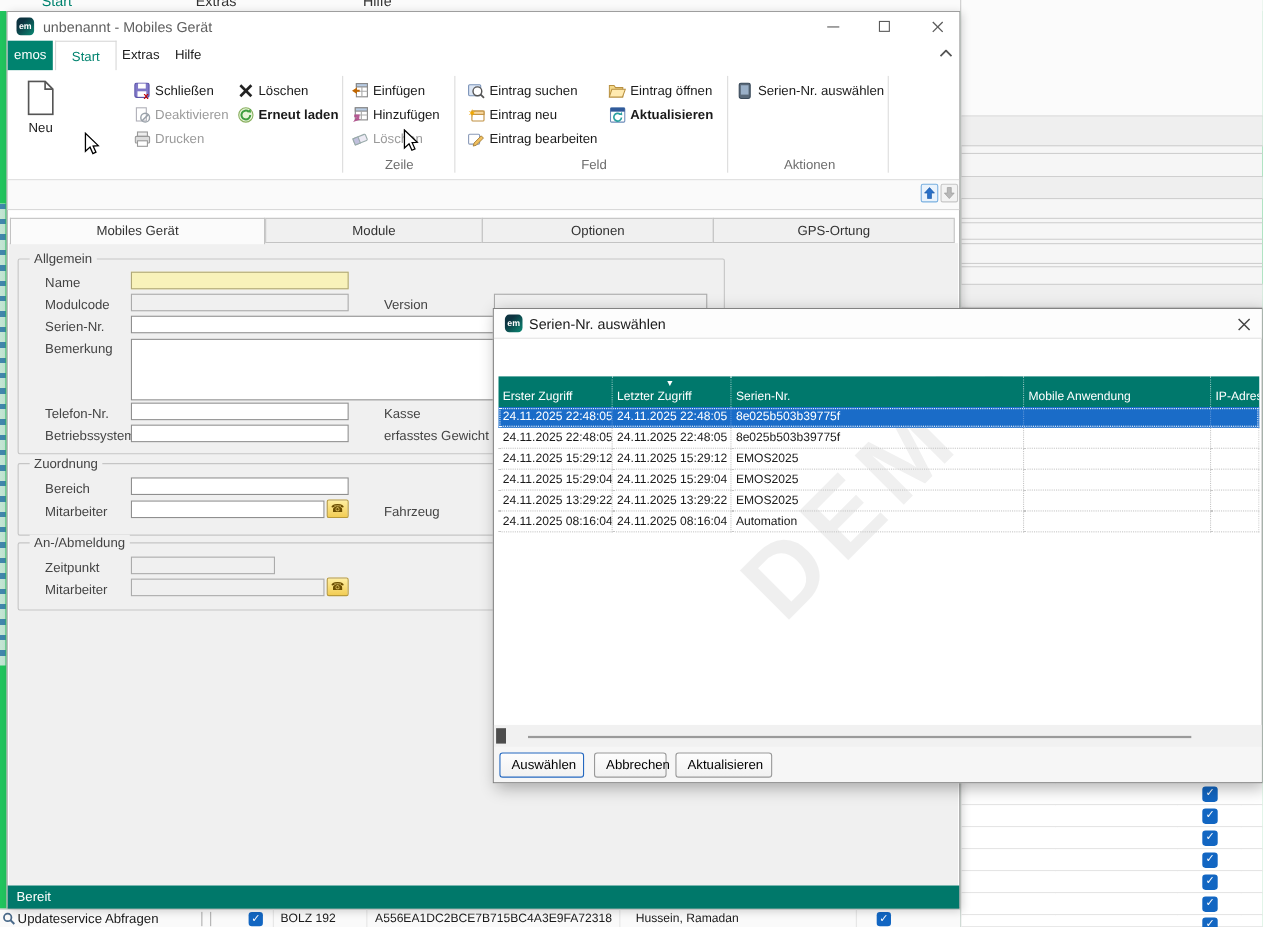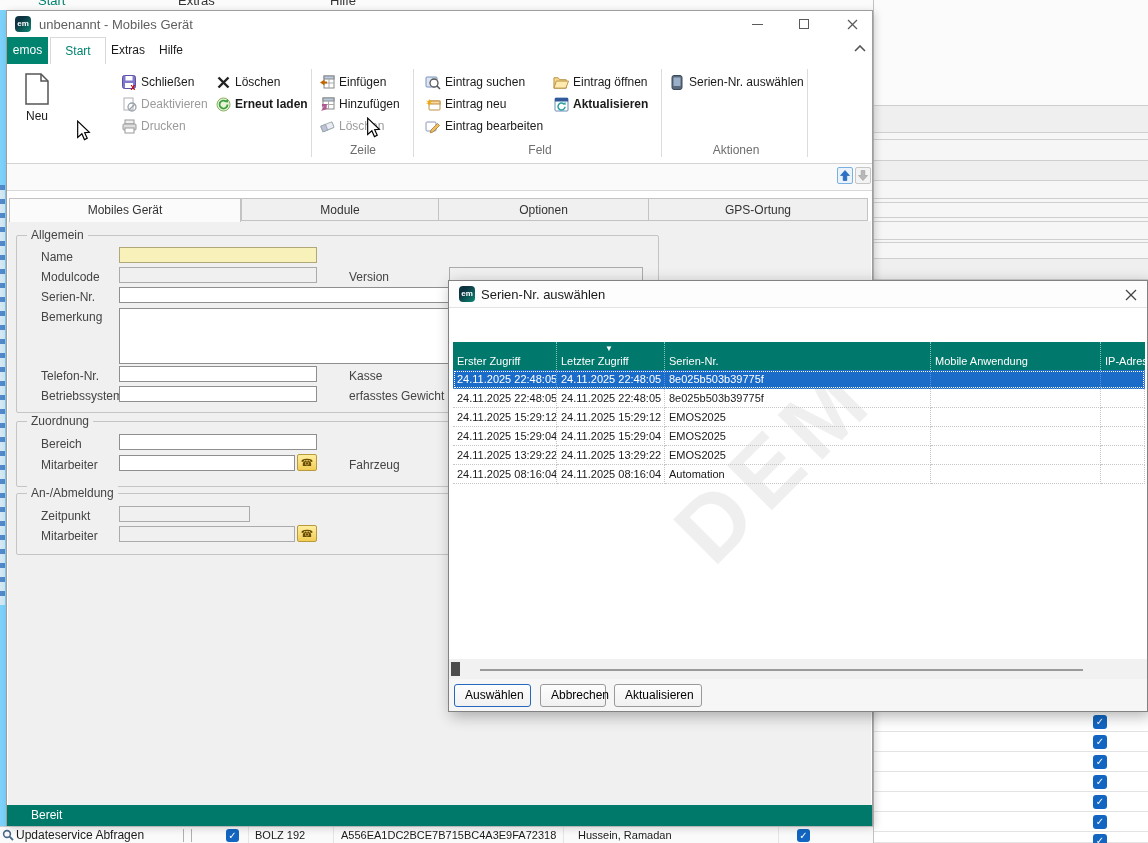--- a/index.html
+++ b/index.html
@@ -1,19 +1,19 @@
 <!DOCTYPE html>
 <html><head>
 <meta charset="utf-8">
 <style>
   * { box-sizing: border-box; margin: 0; padding: 0; }
   html,body { background:#e8e8e8; }
   .screen {
     position: relative; width: 1148px; height: 843px; overflow: hidden;
-    background: #7dd3fc; font-family: "Liberation Sans", sans-serif; color:#1a1a1a;
+    background: #22c55e; font-family: "Liberation Sans", sans-serif; color:#1a1a1a;
   }
   .abs { position:absolute; }
   svg { display:block; }
 
   
   .tstrip { position:absolute; left:0; top:0; width:1148px; height:10px; background:#fbfbfb; overflow:hidden; z-index:1; }
   .tstrip span { position:absolute; top:-7px; font-size:13px; }
   .bgr { position:absolute; left:873px; top:0; width:275px; height:843px; background:#f6f6f6; border-left:1px solid #c2c2c2; z-index:1; }
   .bgr .panel { position:absolute; left:0; width:275px; }
   .hl { position:absolute; left:0; width:275px; height:1px; background:#cfcfcf; }
@@ -62,21 +62,21 @@
   .legend { position:absolute; top:-8px; left:10px; background:#f0f0f0; padding:0 4px; font-size:12px; color:#444; }
   .fl { position:absolute; font-size:12px; color:#444; white-space:nowrap; }
   .inp { position:absolute; background:#fff; border:1px solid #8f8f8f; height:16px; font-size:12px; padding:0 3px;
     font-family:"Liberation Sans",sans-serif; }
   .inp.dis { background:#f0f0f0; border-color:#ababab; }
   .inp.yellow { background:#f8f2ba; border-color:#b0a878; }
   .phonebtn { position:absolute; width:20px; height:17px; border:1px solid #b89a3a; border-radius:2px;
     background:linear-gradient(#ffeea0,#f2cd55); font-size:10px; line-height:15px; text-align:center; color:#6b4d00; }
 
   .statusbar { position:absolute; left:0; top:794px; width:865px; height:21px; background:#00786a; color:#fff;
-    font-size:12px; line-height:21px; padding-left:24px; }
+    font-size:12px; line-height:21px; padding-left:8px; }
 
   
   .dialog { position:absolute; left:448px; top:280px; width:700px; height:432px; background:#fff;
     border:1px solid #828282; box-shadow:3px 4px 14px rgba(0,0,0,.3); z-index:20; }
   .dtitle { position:absolute; left:0; top:0; width:698px; height:27px; background:#fdfdfd; border-bottom:1px solid #e3e3e3; }
   .dtable { position:absolute; left:4px; top:61px; width:692px; height:317px; background:#fff; overflow:hidden; }
   .thead { position:absolute; left:0; top:0; width:692px; height:28px; background:#00786c; color:#fff; z-index:2; }
   .th { position:absolute; top:0; height:28px; font-size:11px; padding:13px 0 0 4px; border-right:1px dotted rgba(255,255,255,.55);
     white-space:nowrap; overflow:hidden; }
   .trow { position:absolute; left:0; width:692px; height:19px; z-index:2; }

